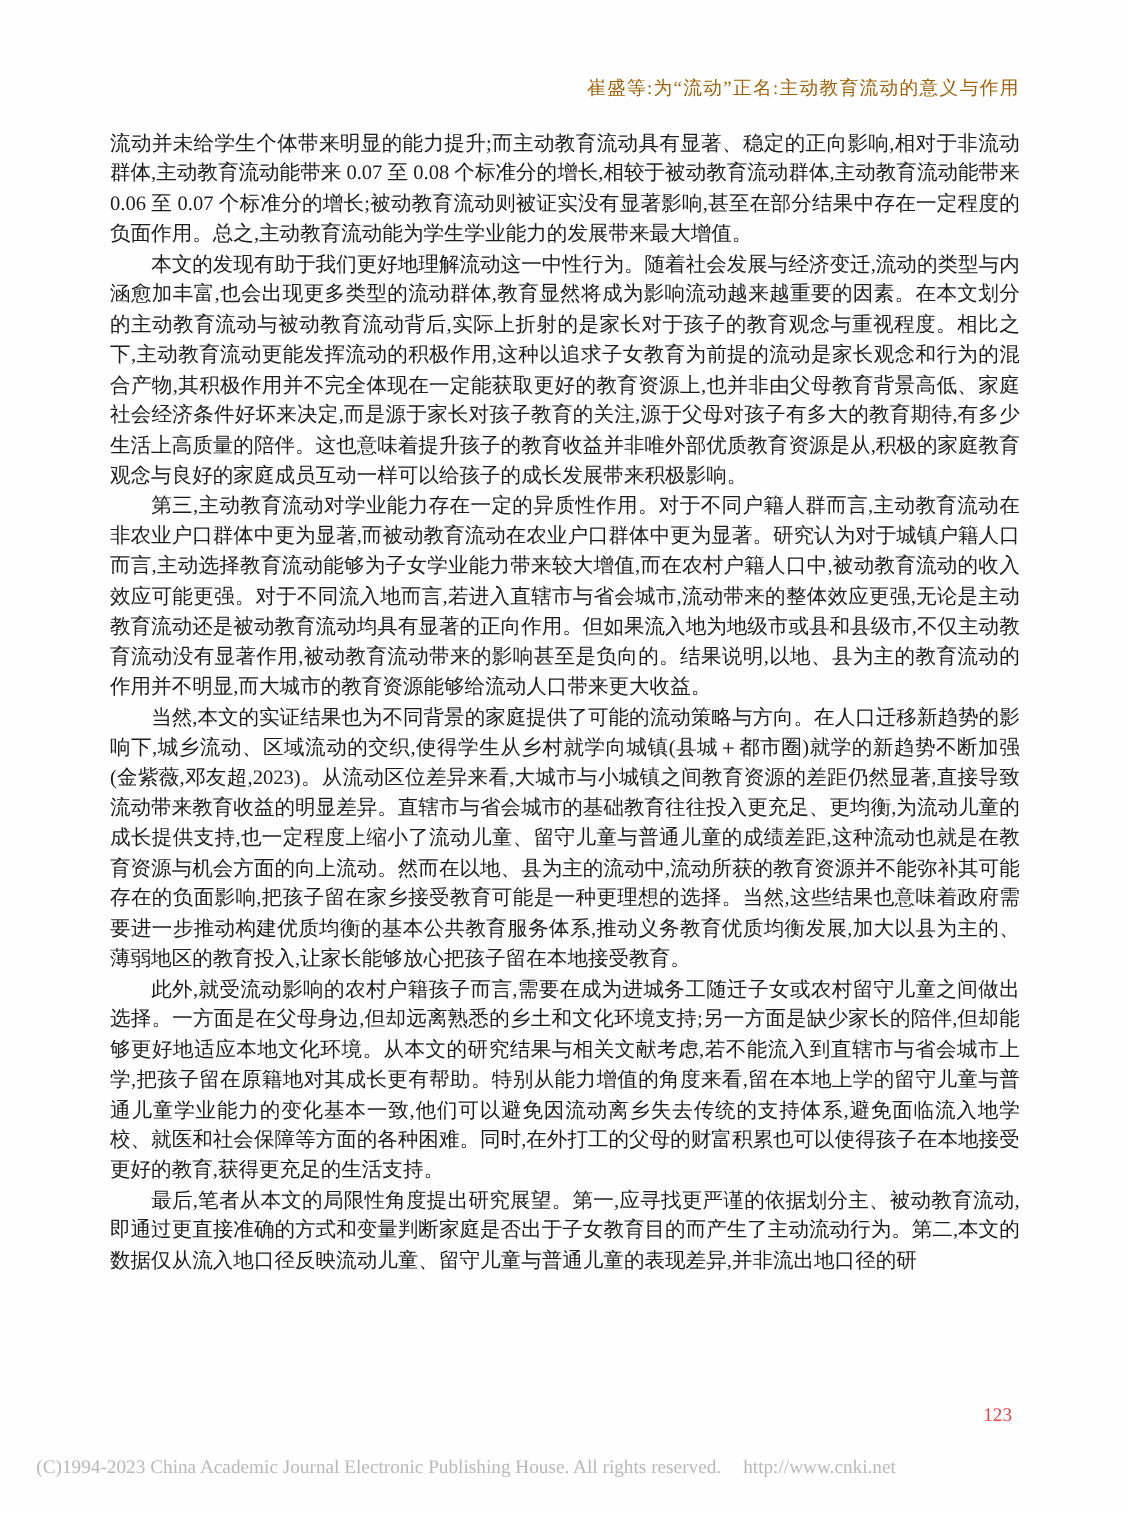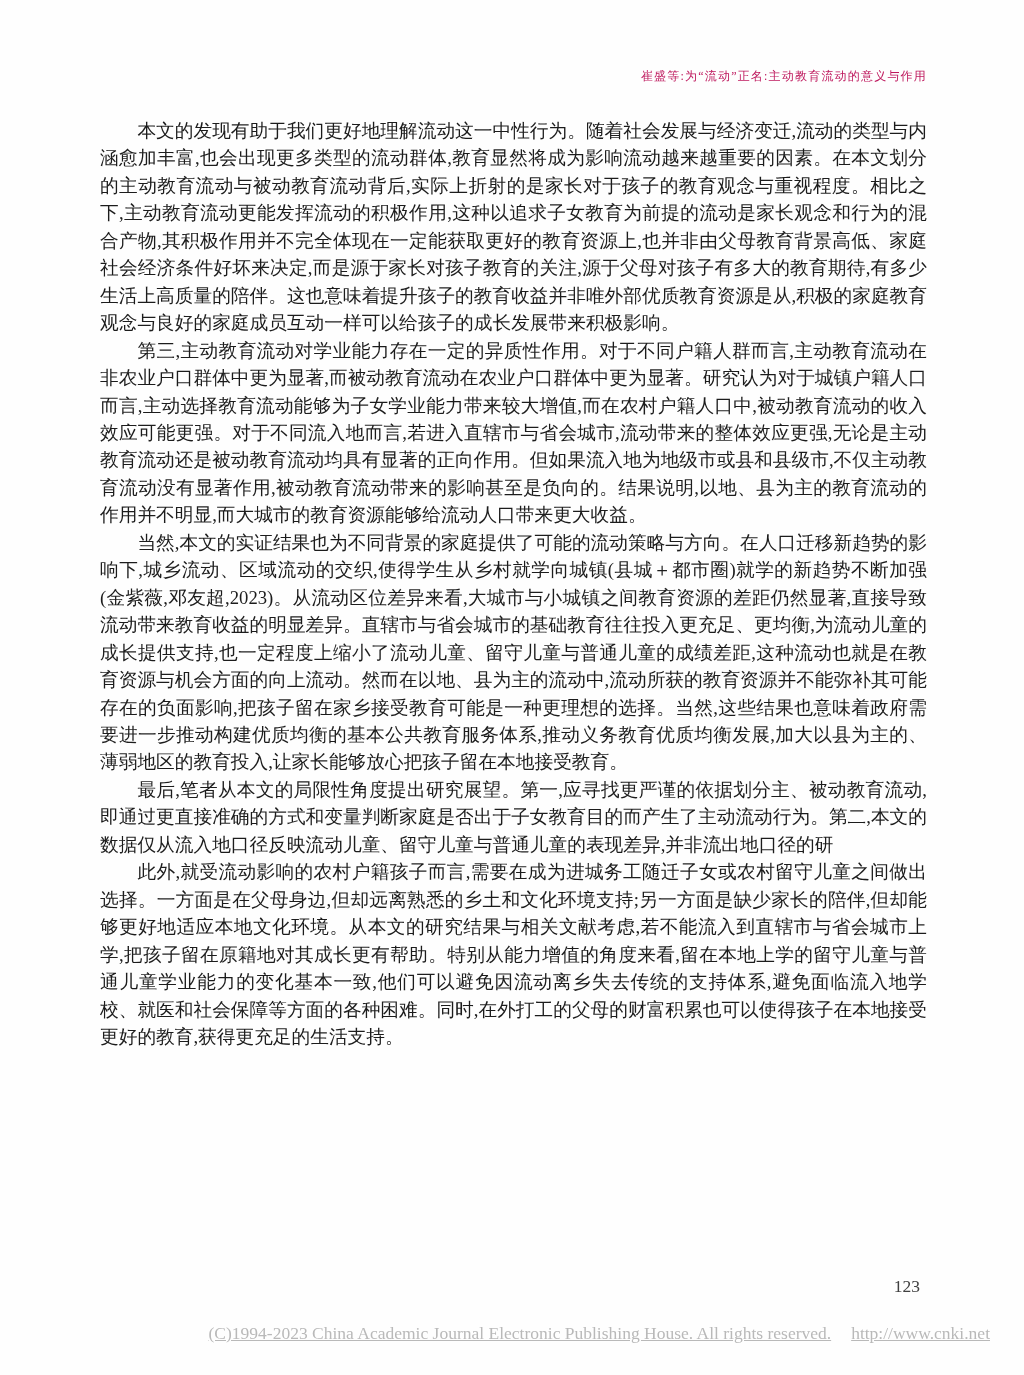--- a/index.html
+++ b/index.html
@@ -13,23 +13,23 @@
     height: 1375px;
     background: #fefefe;
     overflow: hidden;
     font-family: "Liberation Serif", "DejaVu Serif", serif;
     color: #1c1c1c;
   }
   .running-header {
     position: absolute;
     top: 68px;
     right: 97px;
-    font-size: 12px;
+    font-size: 17px;
     letter-spacing: 1.2px;
-    color: #be185d;
+    color: #a16207;
     white-space: nowrap;
   }
   .article-body {
     position: absolute;
     top: 117px;
     left: 100px;
     width: 827px;
     font-size: 18.7px;
     line-height: 27.45px;
     text-align: justify;
@@ -41,52 +41,52 @@
     text-indent: 2em;
   }
   .para.no-indent {
     text-indent: 0;
   }
   .page-number {
     position: absolute;
     top: 1276px;
     right: 104px;
     font-size: 17.5px;
-    color: #404040;
+    color: #ef4444;
   }
   .footer {
     position: absolute;
     top: 1323px;
     left: 33px;
     right: 34px;
     display: flex;
-    justify-content: flex-end;
+    justify-content: flex-start;
     align-items: baseline;
     font-size: 17.5px;
     color: #b9b9b9;
     white-space: nowrap;
-    text-decoration: underline;
   }
   .footer .url {
     margin-left: 20px;
   }
 </style>
 </head>
 <body>
 
 <div class="page">
 
   <div class="running-header">崔盛等:为“流动”正名:主动教育流动的意义与作用</div>
 
   <div class="article-body">
+    <p class="para no-indent">流动并未给学生个体带来明显的能力提升;而主动教育流动具有显著、稳定的正向影响,相对于非流动群体,主动教育流动能带来 0.07 至 0.08 个标准分的增长,相较于被动教育流动群体,主动教育流动能带来 0.06 至 0.07 个标准分的增长;被动教育流动则被证实没有显著影响,甚至在部分结果中存在一定程度的负面作用。总之,主动教育流动能为学生学业能力的发展带来最大增值。</p>
     <p class="para">本文的发现有助于我们更好地理解流动这一中性行为。随着社会发展与经济变迁,流动的类型与内涵愈加丰富,也会出现更多类型的流动群体,教育显然将成为影响流动越来越重要的因素。在本文划分的主动教育流动与被动教育流动背后,实际上折射的是家长对于孩子的教育观念与重视程度。相比之下,主动教育流动更能发挥流动的积极作用,这种以追求子女教育为前提的流动是家长观念和行为的混合产物,其积极作用并不完全体现在一定能获取更好的教育资源上,也并非由父母教育背景高低、家庭社会经济条件好坏来决定,而是源于家长对孩子教育的关注,源于父母对孩子有多大的教育期待,有多少生活上高质量的陪伴。这也意味着提升孩子的教育收益并非唯外部优质教育资源是从,积极的家庭教育观念与良好的家庭成员互动一样可以给孩子的成长发展带来积极影响。</p>
     <p class="para">第三,主动教育流动对学业能力存在一定的异质性作用。对于不同户籍人群而言,主动教育流动在非农业户口群体中更为显著,而被动教育流动在农业户口群体中更为显著。研究认为对于城镇户籍人口而言,主动选择教育流动能够为子女学业能力带来较大增值,而在农村户籍人口中,被动教育流动的收入效应可能更强。对于不同流入地而言,若进入直辖市与省会城市,流动带来的整体效应更强,无论是主动教育流动还是被动教育流动均具有显著的正向作用。但如果流入地为地级市或县和县级市,不仅主动教育流动没有显著作用,被动教育流动带来的影响甚至是负向的。结果说明,以地、县为主的教育流动的作用并不明显,而大城市的教育资源能够给流动人口带来更大收益。</p>
     <p class="para">当然,本文的实证结果也为不同背景的家庭提供了可能的流动策略与方向。在人口迁移新趋势的影响下,城乡流动、区域流动的交织,使得学生从乡村就学向城镇(县城＋都市圈)就学的新趋势不断加强(金紫薇,邓友超,2023)。从流动区位差异来看,大城市与小城镇之间教育资源的差距仍然显著,直接导致流动带来教育收益的明显差异。直辖市与省会城市的基础教育往往投入更充足、更均衡,为流动儿童的成长提供支持,也一定程度上缩小了流动儿童、留守儿童与普通儿童的成绩差距,这种流动也就是在教育资源与机会方面的向上流动。然而在以地、县为主的流动中,流动所获的教育资源并不能弥补其可能存在的负面影响,把孩子留在家乡接受教育可能是一种更理想的选择。当然,这些结果也意味着政府需要进一步推动构建优质均衡的基本公共教育服务体系,推动义务教育优质均衡发展,加大以县为主的、薄弱地区的教育投入,让家长能够放心把孩子留在本地接受教育。</p>
+    <p class="para">此外,就受流动影响的农村户籍孩子而言,需要在成为进城务工随迁子女或农村留守儿童之间做出选择。一方面是在父母身边,但却远离熟悉的乡土和文化环境支持;另一方面是缺少家长的陪伴,但却能够更好地适应本地文化环境。从本文的研究结果与相关文献考虑,若不能流入到直辖市与省会城市上学,把孩子留在原籍地对其成长更有帮助。特别从能力增值的角度来看,留在本地上学的留守儿童与普通儿童学业能力的变化基本一致,他们可以避免因流动离乡失去传统的支持体系,避免面临流入地学校、就医和社会保障等方面的各种困难。同时,在外打工的父母的财富积累也可以使得孩子在本地接受更好的教育,获得更充足的生活支持。</p>
     <p class="para">最后,笔者从本文的局限性角度提出研究展望。第一,应寻找更严谨的依据划分主、被动教育流动,即通过更直接准确的方式和变量判断家庭是否出于子女教育目的而产生了主动流动行为。第二,本文的数据仅从流入地口径反映流动儿童、留守儿童与普通儿童的表现差异,并非流出地口径的研</p>
-    <p class="para">此外,就受流动影响的农村户籍孩子而言,需要在成为进城务工随迁子女或农村留守儿童之间做出选择。一方面是在父母身边,但却远离熟悉的乡土和文化环境支持;另一方面是缺少家长的陪伴,但却能够更好地适应本地文化环境。从本文的研究结果与相关文献考虑,若不能流入到直辖市与省会城市上学,把孩子留在原籍地对其成长更有帮助。特别从能力增值的角度来看,留在本地上学的留守儿童与普通儿童学业能力的变化基本一致,他们可以避免因流动离乡失去传统的支持体系,避免面临流入地学校、就医和社会保障等方面的各种困难。同时,在外打工的父母的财富积累也可以使得孩子在本地接受更好的教育,获得更充足的生活支持。</p>
   </div>
 
   <div class="page-number">123</div>
 
   <div class="footer">
     <span class="copyright">(C)1994-2023 China Academic Journal Electronic Publishing House. All rights reserved.</span>
     <span class="url">http://www.cnki.net</span>
   </div>
 
 </div>

